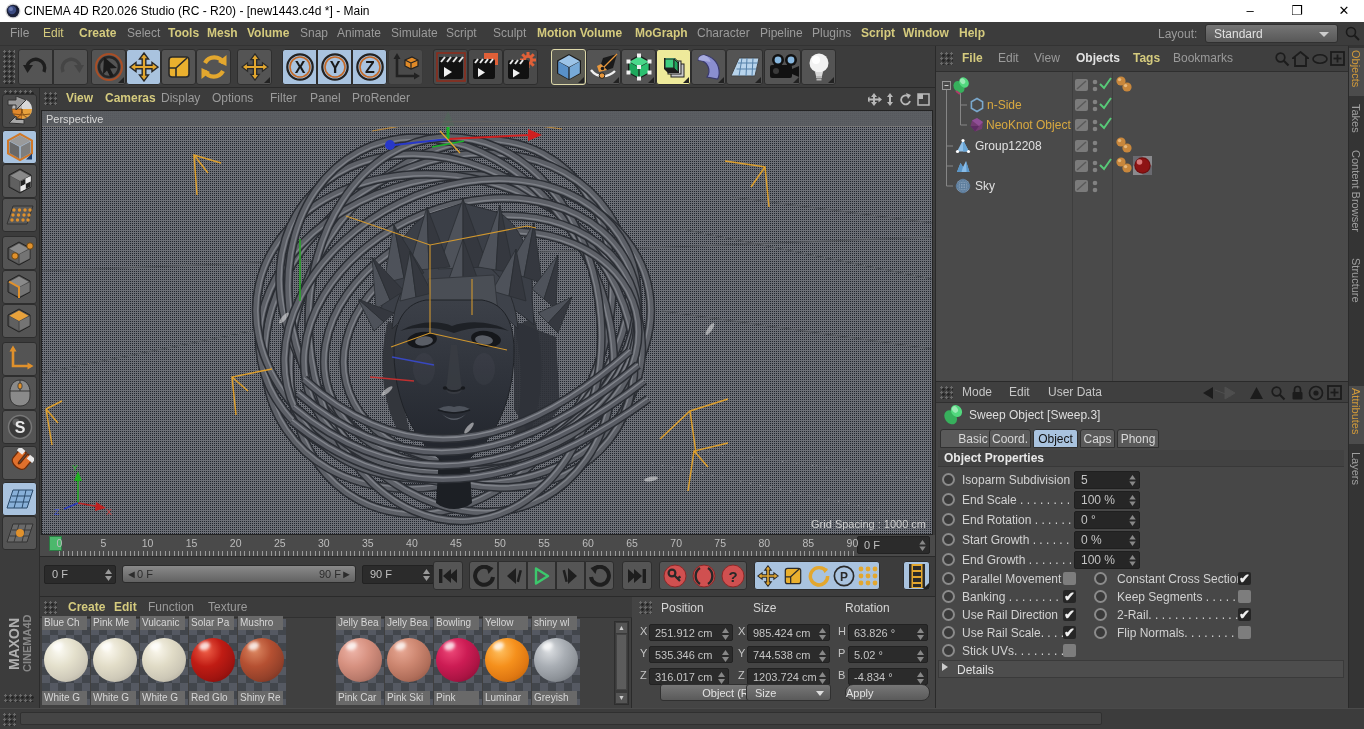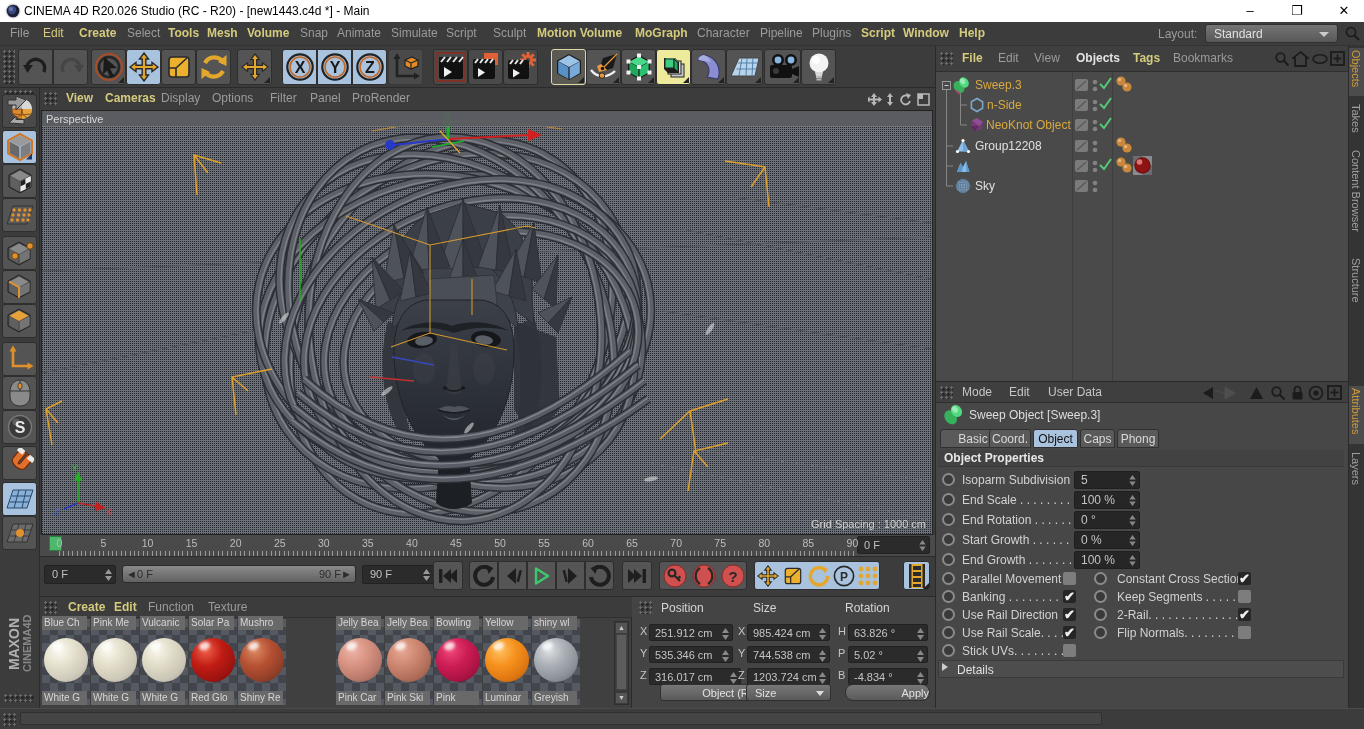--- a/index.html
+++ b/index.html
@@ -916,21 +916,21 @@
       <div class="cfield" style="left:17px;top:27px;width:84px;">251.912 cm<svg class="spinarr" width="7" height="11" viewBox="0 0 7 12">
           <path d="M3.5 0 L7 5 L0 5 Z" fill="#888"></path>
           <path d="M3.5 12 L7 7 L0 7 Z" fill="#888"></path>
         </svg></div>
     <div class="clab" style="left:8px;top:50px;">Y</div>
       <div class="cfield" style="left:17px;top:49px;width:84px;">535.346 cm<svg class="spinarr" width="7" height="11" viewBox="0 0 7 12">
           <path d="M3.5 0 L7 5 L0 5 Z" fill="#888"></path>
           <path d="M3.5 12 L7 7 L0 7 Z" fill="#888"></path>
         </svg></div>
     <div class="clab" style="left:8px;top:72px;">Z</div>
-      <div class="cfield" style="left:17px;top:71px;width:92px;">316.017 cm<svg class="spinarr" width="7" height="11" viewBox="0 0 7 12">
+      <div class="cfield" style="left:17px;top:71px;width:80px;">316.017 cm<svg class="spinarr" width="7" height="11" viewBox="0 0 7 12">
           <path d="M3.5 0 L7 5 L0 5 Z" fill="#888"></path>
           <path d="M3.5 12 L7 7 L0 7 Z" fill="#888"></path>
         </svg></div>
     <div class="clab" style="left:106px;top:28px;">X</div>
       <div class="cfield" style="left:115px;top:27px;width:83px;">985.424 cm<svg class="spinarr" width="7" height="11" viewBox="0 0 7 12">
           <path d="M3.5 0 L7 5 L0 5 Z" fill="#888"></path>
           <path d="M3.5 12 L7 7 L0 7 Z" fill="#888"></path>
         </svg></div>
     <div class="clab" style="left:106px;top:50px;">Y</div>
       <div class="cfield" style="left:115px;top:49px;width:83px;">744.538 cm<svg class="spinarr" width="7" height="11" viewBox="0 0 7 12">
@@ -952,21 +952,21 @@
           <path d="M3.5 0 L7 5 L0 5 Z" fill="#888"></path>
           <path d="M3.5 12 L7 7 L0 7 Z" fill="#888"></path>
         </svg></div>
     <div class="clab" style="left:206px;top:72px;">B</div>
       <div class="cfield" style="left:216px;top:71px;width:80px;">-4.834 °<svg class="spinarr" width="7" height="11" viewBox="0 0 7 12">
           <path d="M3.5 0 L7 5 L0 5 Z" fill="#888"></path>
           <path d="M3.5 12 L7 7 L0 7 Z" fill="#888"></path>
         </svg></div>
     <div class="cdrop" style="left:28px;width:102px;text-align:right;">Object (Rel)<span style="position:absolute;right:6px;top:6px;width:0;height:0;border-left:4px solid transparent;border-right:4px solid transparent;border-top:5px solid #ddd;"></span></div>
     <div class="cdrop" style="left:114px;width:85px;">Size<span style="position:absolute;right:6px;top:6px;width:0;height:0;border-left:4px solid transparent;border-right:4px solid transparent;border-top:5px solid #ddd;"></span></div>
-    <div class="cdrop" style="left:213px;width:85px;border-radius:8px;text-align:right;padding-left:0;">Apply</div>
+    <div class="cdrop" style="left:213px;width:85px;border-radius:8px;text-align:left;padding-left:0;">Apply</div>
   </div>
   <div id="rpanel" class="abs">
     <div id="ommenu">
       <div class="handle" style="left:4px;top:6px;width:13px;height:13px;"></div>
       <span class="my" style="left:26px;font-weight:bold">File</span>
       <span class="mg" style="left:62px">Edit</span>
       <span class="mg" style="left:98px">View</span>
       <span class="mw" style="left:140px;font-weight:bold">Objects</span>
       <span class="my" style="left:197px;font-weight:bold">Tags</span>
       <span class="mg" style="left:237px">Bookmarks</span>
@@ -1104,23 +1104,20 @@
           <g transform="translate(197,84)">
               <rect width="19" height="19" fill="#8a8a8e"></rect>
               <rect width="9.5" height="9.5" fill="#6a6a70"></rect>
               <rect x="9.5" y="9.5" width="9.5" height="9.5" fill="#6a6a70"></rect>
               <circle cx="9.5" cy="9.5" r="8.2" fill="#701010"></circle>
               <circle cx="9.5" cy="9.5" r="7" fill="#8e1414"></circle>
               <circle cx="6.5" cy="6" r="2.8" fill="#d87878"></circle>
             </g>
         </g>
       </svg>
-      <div class="orow" style="top:3px;">
-          <span class="nm oy" style="left:39px;">Sweep.3</span>
-        </div>
       <div class="orow" style="top:23px;">
           <span class="nm oy" style="left:51px;">n-Side</span>
         </div>
       <div class="orow" style="top:43px;">
           <span class="nm oy" style="left:50px;">NeoKnot Object</span>
         </div>
       <div class="orow" style="top:64px;">
           <span class="nm" style="left:39px;">Group12208</span>
         </div>
       <div class="orow" style="top:104px;">

